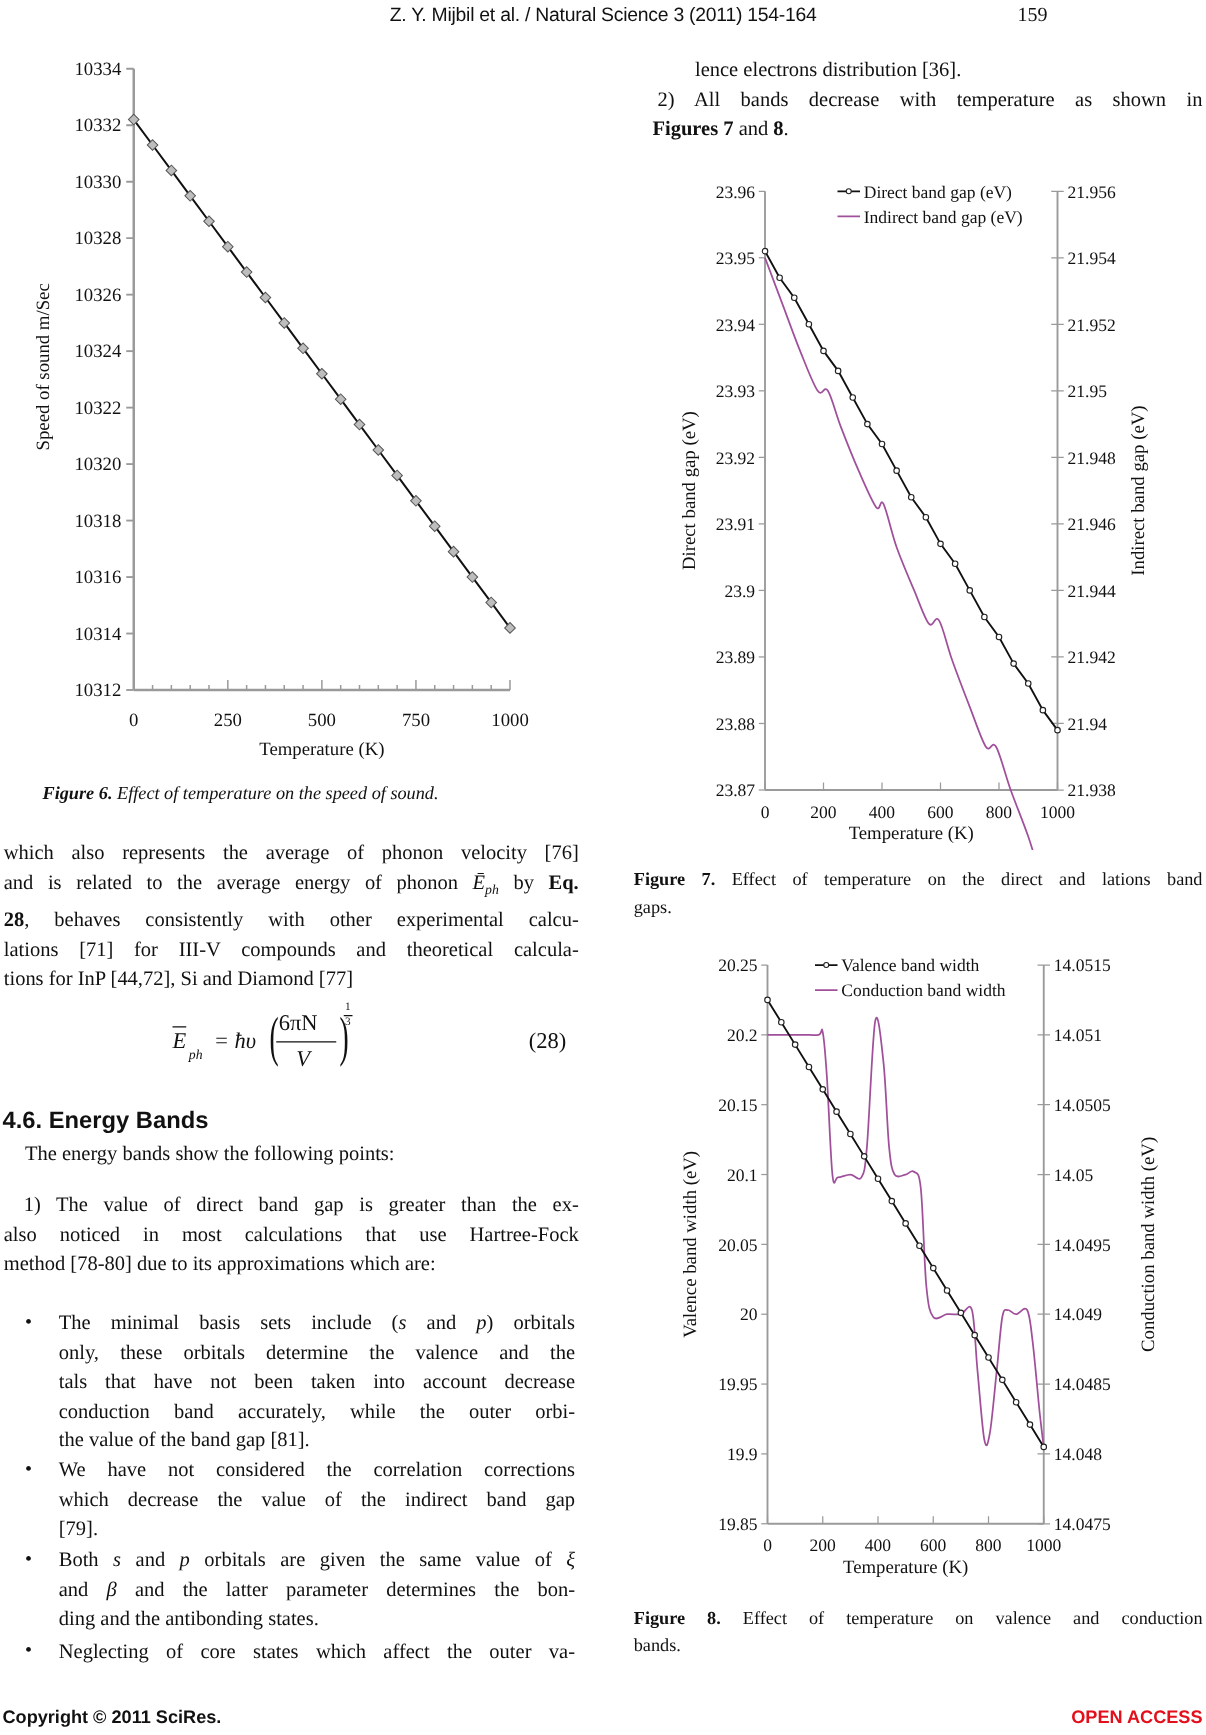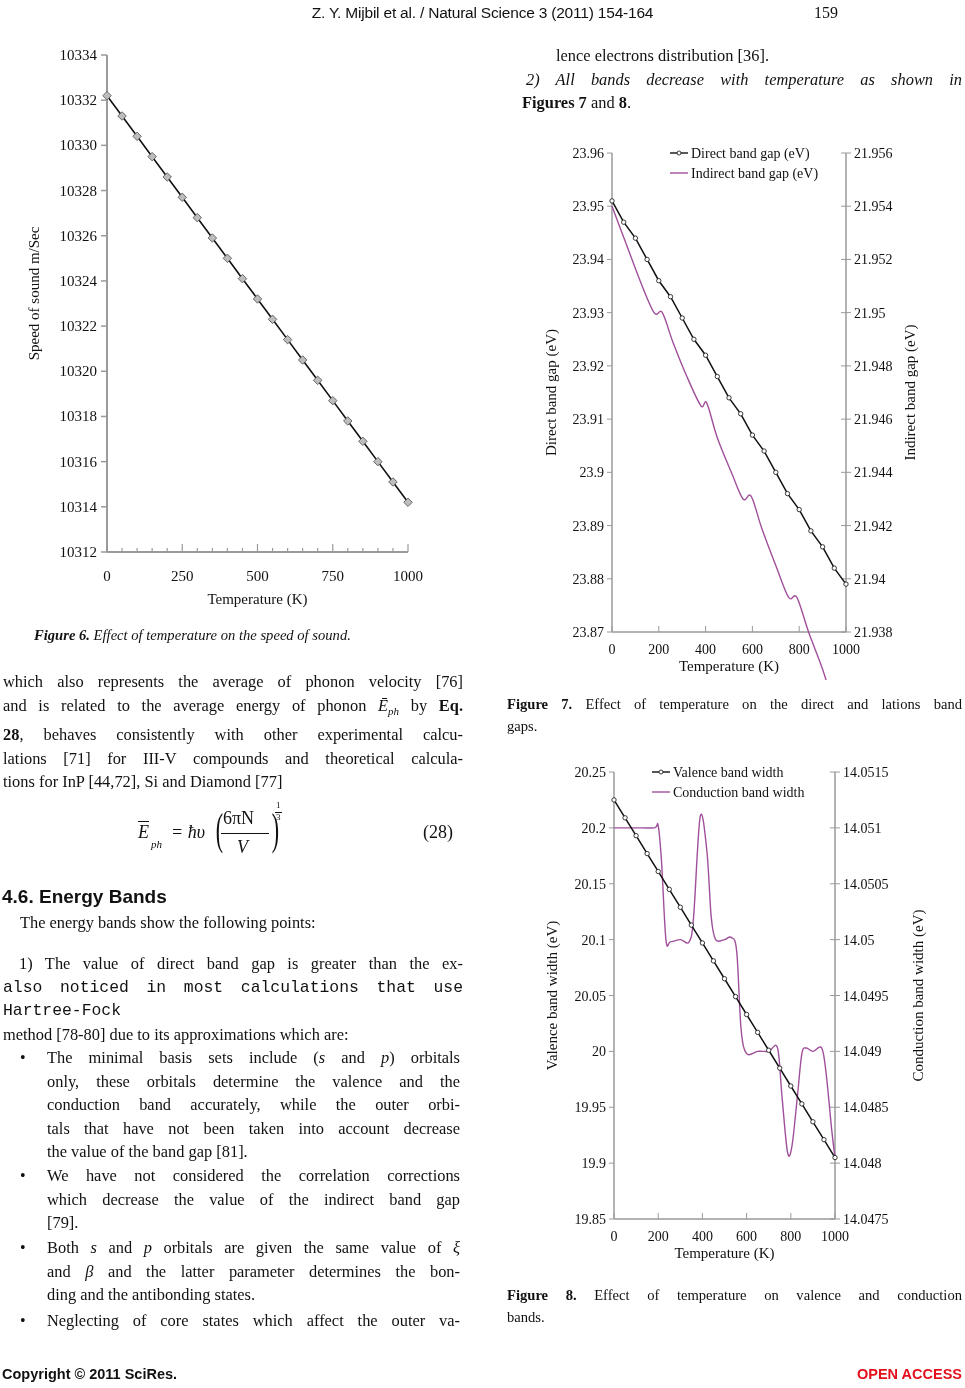--- a/index.html
+++ b/index.html
@@ -134,32 +134,32 @@
   <span class="abs" style="left:288px;top:22px;">(28)</span>
 </div>
 
 <div class="abs heading" style="left:2px;top:886px;">4.6. Energy Bands</div>
 
 <div class="abs body-text" style="left:20px;top:911px;width:443px;">
   <div>The energy bands show the following points:</div>
 </div>
 <div class="abs body-text" style="left:3px;top:952px;width:460px;">
   <div style="text-align-last:justify;padding-left:16px;">1) The value of direct band gap is greater than the ex-</div>
-  <div style="text-align-last:justify;font-family:Liberation Mono, monospace;">also noticed in most calculations that use Hartree-Fock</div>
+  <div style="text-align-last:justify;">also noticed in most calculations that use Hartree-Fock</div>
   <div>method [78-80] due to its approximations which are:</div>
 </div>
 
 <div class="abs body-text" style="left:0;top:1046px;width:460px;height:300px;">
   <div class="bullet-item" style="top:0px;">
     <span class="dot">•</span>
     <div class="txt">
       <div style="text-align-last:justify;">The minimal basis sets include (<i>s</i> and <i>p</i>) orbitals</div>
       <div style="text-align-last:justify;">only, these orbitals determine the valence and the</div>
+      <div style="text-align-last:justify;">tals that have not been taken into account decrease</div>
       <div style="text-align-last:justify;">conduction band accurately, while the outer orbi-</div>
-      <div style="text-align-last:justify;">tals that have not been taken into account decrease</div>
       <div>the value of the band gap [81].</div>
     </div>
   </div>
   <div class="bullet-item" style="top:118px;">
     <span class="dot">•</span>
     <div class="txt">
       <div style="text-align-last:justify;">We have not considered the correlation corrections</div>
       <div style="text-align-last:justify;">which decrease the value of the indirect band gap</div>
       <div>[79].</div>
     </div>
@@ -175,21 +175,21 @@
   <div class="bullet-item" style="top:263px;">
     <span class="dot">•</span>
     <div class="txt">
       <div style="text-align-last:justify;">Neglecting of core states which affect the outer va-</div>
     </div>
   </div>
 </div>
 
 <div class="abs body-text" style="left:522px;top:44px;width:440px;">
   <div style="padding-left:34px;">lence electrons distribution [36].</div>
-  <div style="text-align-last:justify;padding-left:4px;font-style:italic;">2) All bands decrease with temperature as shown in</div>
+  <div style="text-align-last:justify;padding-left:4px;">2) All bands decrease with temperature as shown in</div>
   <div><b>Figures 7</b><span> and </span><b>8</b><span>.</span></div>
 </div>
 
 <svg class="abs" id="fig7" style="left:540px;top:140px;" width="425" height="540">
     <line x1="72" y1="13" x2="72" y2="492" stroke="#9a9a9a" stroke-width="1.5"></line>
     <line x1="306" y1="13" x2="306" y2="492" stroke="#9a9a9a" stroke-width="1.5"></line>
     <line x1="72" y1="492" x2="306" y2="492" stroke="#9a9a9a" stroke-width="1.5"></line>
     <line x1="67" y1="492" x2="72" y2="492" stroke="#9a9a9a"></line>
     <text x="64" y="497" font-size="14" text-anchor="end">23.87</text>
     <line x1="67" y1="438.7777777777883" x2="72" y2="438.7777777777883" stroke="#9a9a9a"></line>

